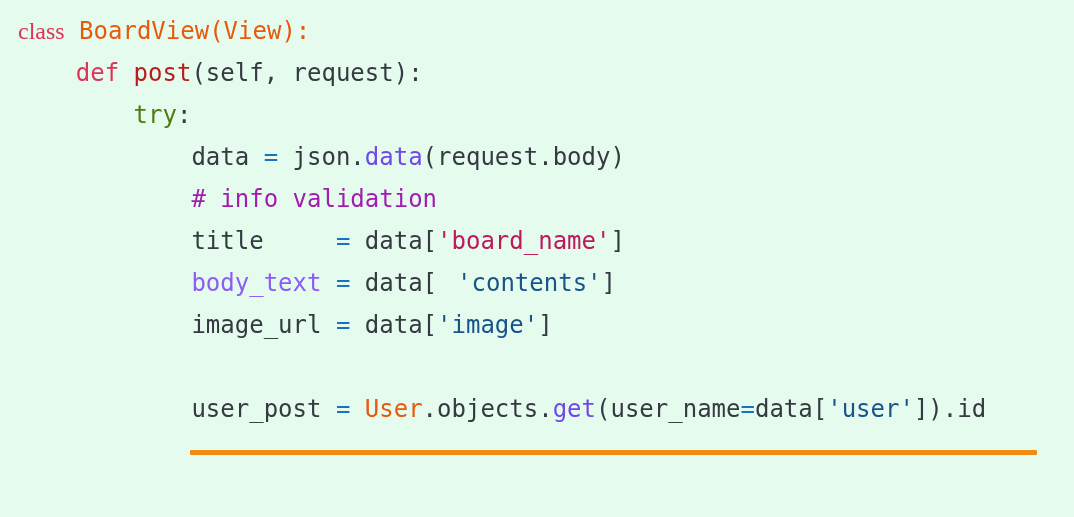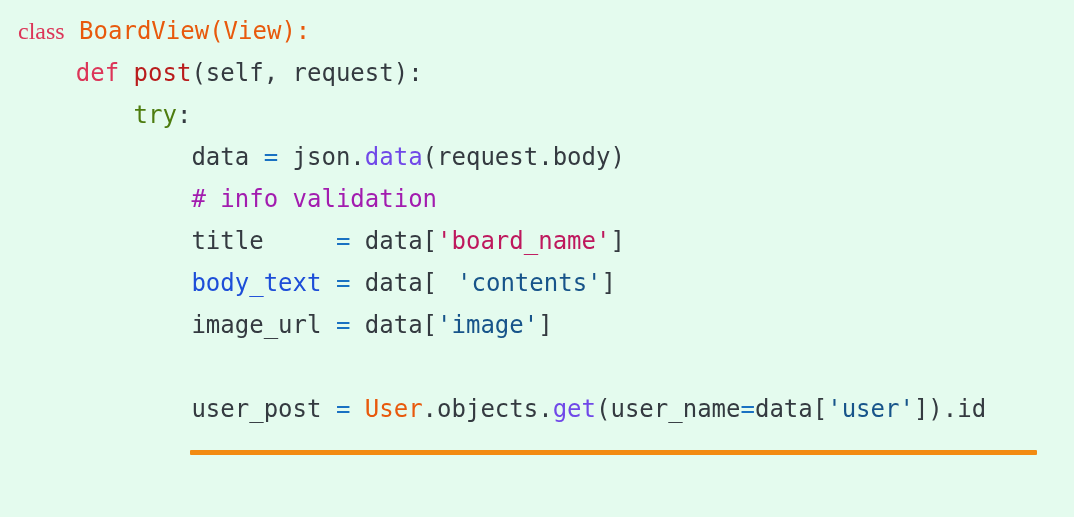--- a/index.html
+++ b/index.html
@@ -36,18 +36,18 @@
 <body style="background: rgb(228, 251, 238);">
 
 <div class="code-block">
 
   <div class="code-line"><span style="color: rgb(220, 53, 88); font-family: Liberation Serif, serif;">class</span><span style="color: rgb(52, 58, 64);"> </span><span style="color: rgb(232, 89, 12);">BoardView(View):</span></div>
     <div class="code-line"><span style="color: rgb(52, 58, 64);">    </span><span style="color: rgb(220, 53, 88);">def</span><span style="color: rgb(52, 58, 64);"> </span><span style="color: #b91c1c;">post</span><span style="color: rgb(52, 58, 64);">(self, request):</span></div>
     <div class="code-line"><span style="color: rgb(52, 58, 64);">        </span><span style="color: #4d7c0f;">try</span><span style="color: rgb(52, 58, 64);">:</span></div>
     <div class="code-line"><span style="color: rgb(52, 58, 64);">            data </span><span style="color: rgb(25, 113, 194);">=</span><span style="color: rgb(52, 58, 64);"> json.</span><span style="color: rgb(112, 72, 232);">data</span><span style="color: rgb(52, 58, 64);">(request.body)</span></div>
     <div class="code-line"><span style="color: rgb(52, 58, 64);">            </span><span style="color: #a21caf;"># info validation</span></div>
     <div class="code-line"><span style="color: rgb(52, 58, 64);">            title     </span><span style="color: rgb(25, 113, 194);">=</span><span style="color: rgb(52, 58, 64);"> data[</span><span style="color: #be185d;">'board_name'</span><span style="color: rgb(52, 58, 64);">]</span></div>
-    <div class="code-line"><span style="color: #1d4ed8;">            body_text </span><span style="color: rgb(25, 113, 194);">=</span><span style="color: rgb(52, 58, 64);"> data[</span><span style="color: rgb(23, 84, 138); margin-left: 20px;">'contents'</span><span style="color: rgb(52, 58, 64);">]</span></div>
+    <div class="code-line"><span style="color: #8b5cf6;">            body_text </span><span style="color: rgb(25, 113, 194);">=</span><span style="color: rgb(52, 58, 64);"> data[</span><span style="color: rgb(23, 84, 138); margin-left: 20px;">'contents'</span><span style="color: rgb(52, 58, 64);">]</span></div>
     <div class="code-line"><span style="color: rgb(52, 58, 64);">            image_url </span><span style="color: rgb(25, 113, 194);">=</span><span style="color: rgb(52, 58, 64);"> data[</span><span style="color: rgb(23, 84, 138);">'image'</span><span style="color: rgb(52, 58, 64);">]</span></div>
     <div class="code-line">&nbsp;</div>
     <div class="code-line"><span style="color: rgb(52, 58, 64);">            user_post </span><span style="color: rgb(25, 113, 194);">=</span><span style="color: rgb(52, 58, 64);"> </span><span style="color: rgb(232, 89, 12);">User</span><span style="color: rgb(52, 58, 64);">.objects.</span><span style="color: rgb(112, 72, 232);">get</span><span style="color: rgb(52, 58, 64);">(user_name</span><span style="color: rgb(25, 113, 194);">=</span><span style="color: rgb(52, 58, 64);">data[</span><span style="color: rgb(23, 84, 138);">'user'</span><span style="color: rgb(52, 58, 64);">]).id</span></div>
     <div class="divider-bar" style="background: rgb(242, 139, 18);"></div>
 </div>
 
 </body></html>

